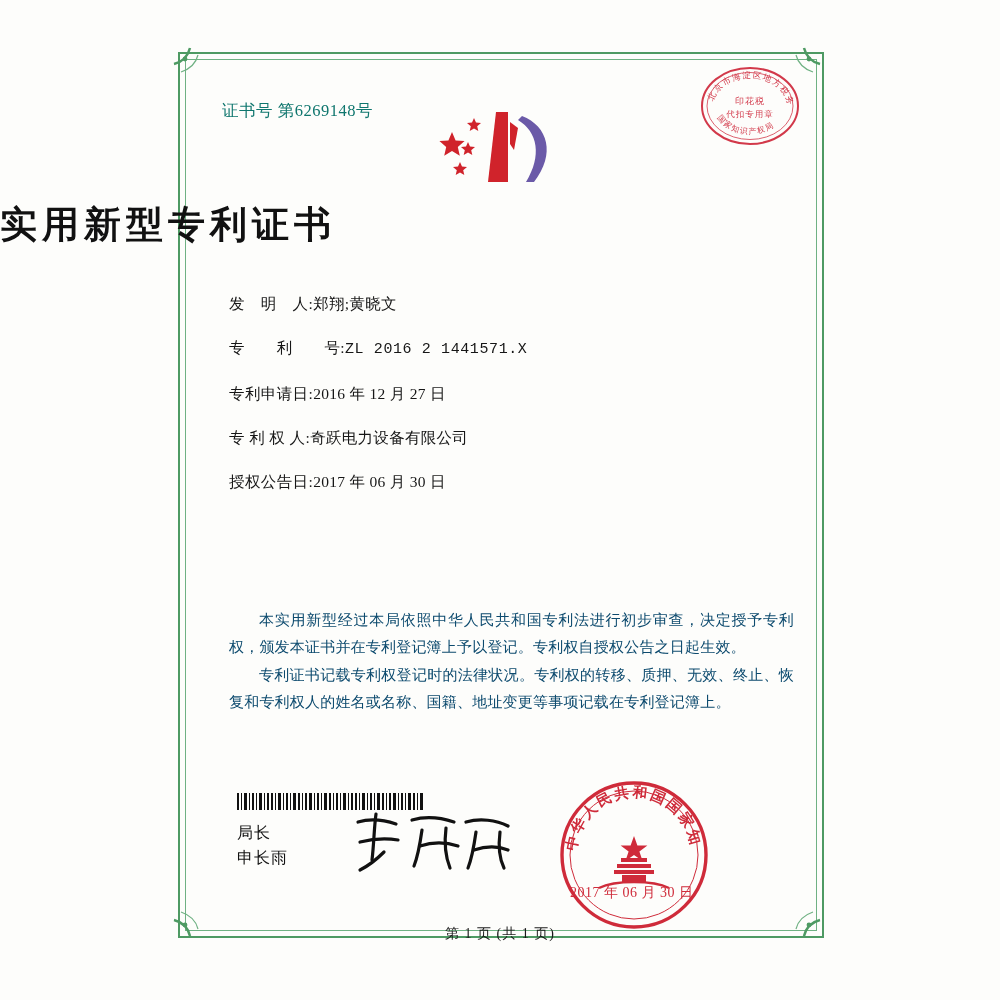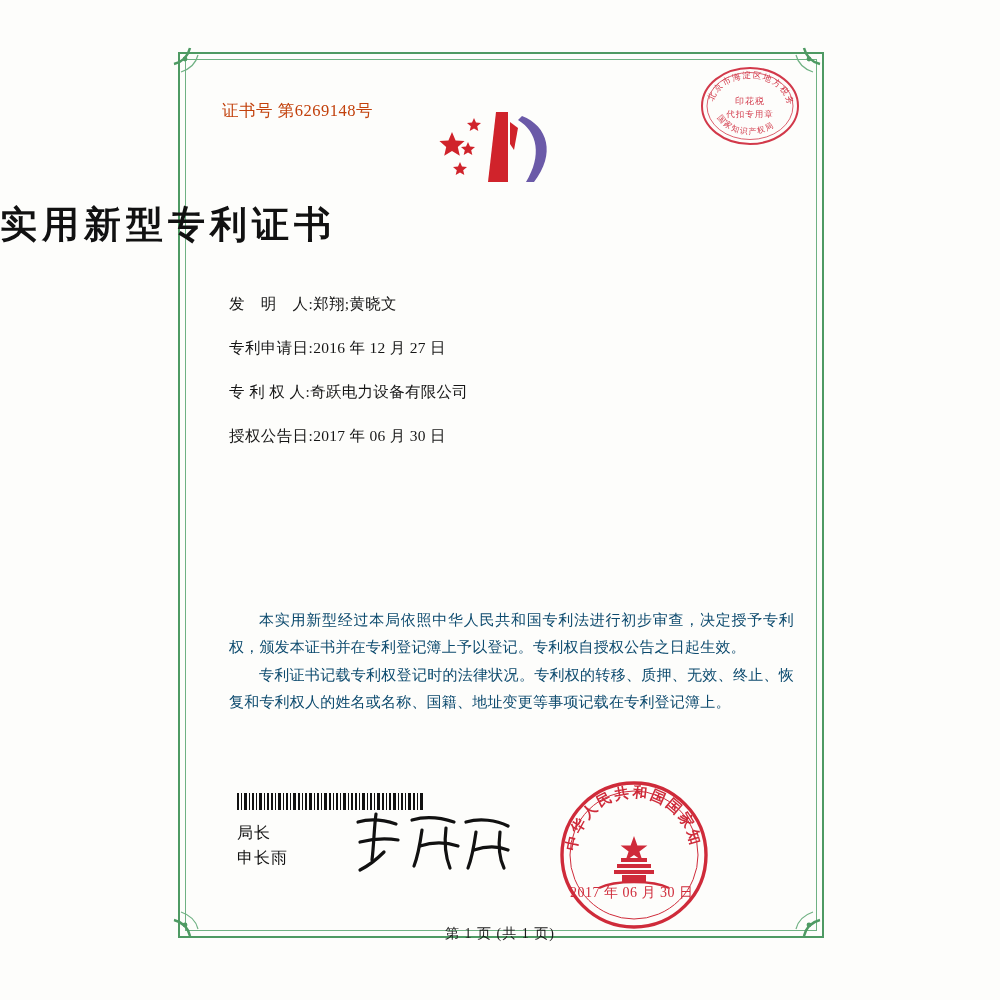--- a/index.html
+++ b/index.html
@@ -41,21 +41,21 @@
   .c-tl { left: 172px; top: 46px; }
   .c-tr { left: 768px; top: 46px; transform: scaleX(-1); }
   .c-bl { left: 172px; top: 884px; transform: scaleY(-1); }
   .c-br { left: 768px; top: 884px; transform: scale(-1,-1); }
 
   
   .cert-no {
     position: absolute;
     left: 222px; top: 100px;
     font-size: 16.5px;
-    color: #c2410c;
+    color: #0f766e;
     letter-spacing: 0.5px;
     white-space: nowrap;
   }
 
   
   .stamp-tax {
     position: absolute;
     left: 698px; top: 64px;
     width: 104px; height: 84px;
   }
@@ -254,20 +254,24 @@
       </g>
     </svg>
   </div>
 
   <div class="doc-title">实用新型专利证书</div>
 
   <div class="fields">
     <div class="field-row">
       <span class="field-label">发　明　人:</span>
       <span class="field-value">郑翔;黄晓文</span>
+    </div>
+    <div class="field-row">
+      <span class="field-label">专　　利　　号:</span>
+      <span class="field-value mono">ZL 2016 2 1441571.X</span>
     </div>
     <div class="field-row">
       <span class="field-label">专利申请日:</span>
       <span class="field-value">2016 年 12 月 27 日</span>
     </div>
     <div class="field-row">
       <span class="field-label">专 利 权 人:</span>
       <span class="field-value">奇跃电力设备有限公司</span>
     </div>
     <div class="field-row">

